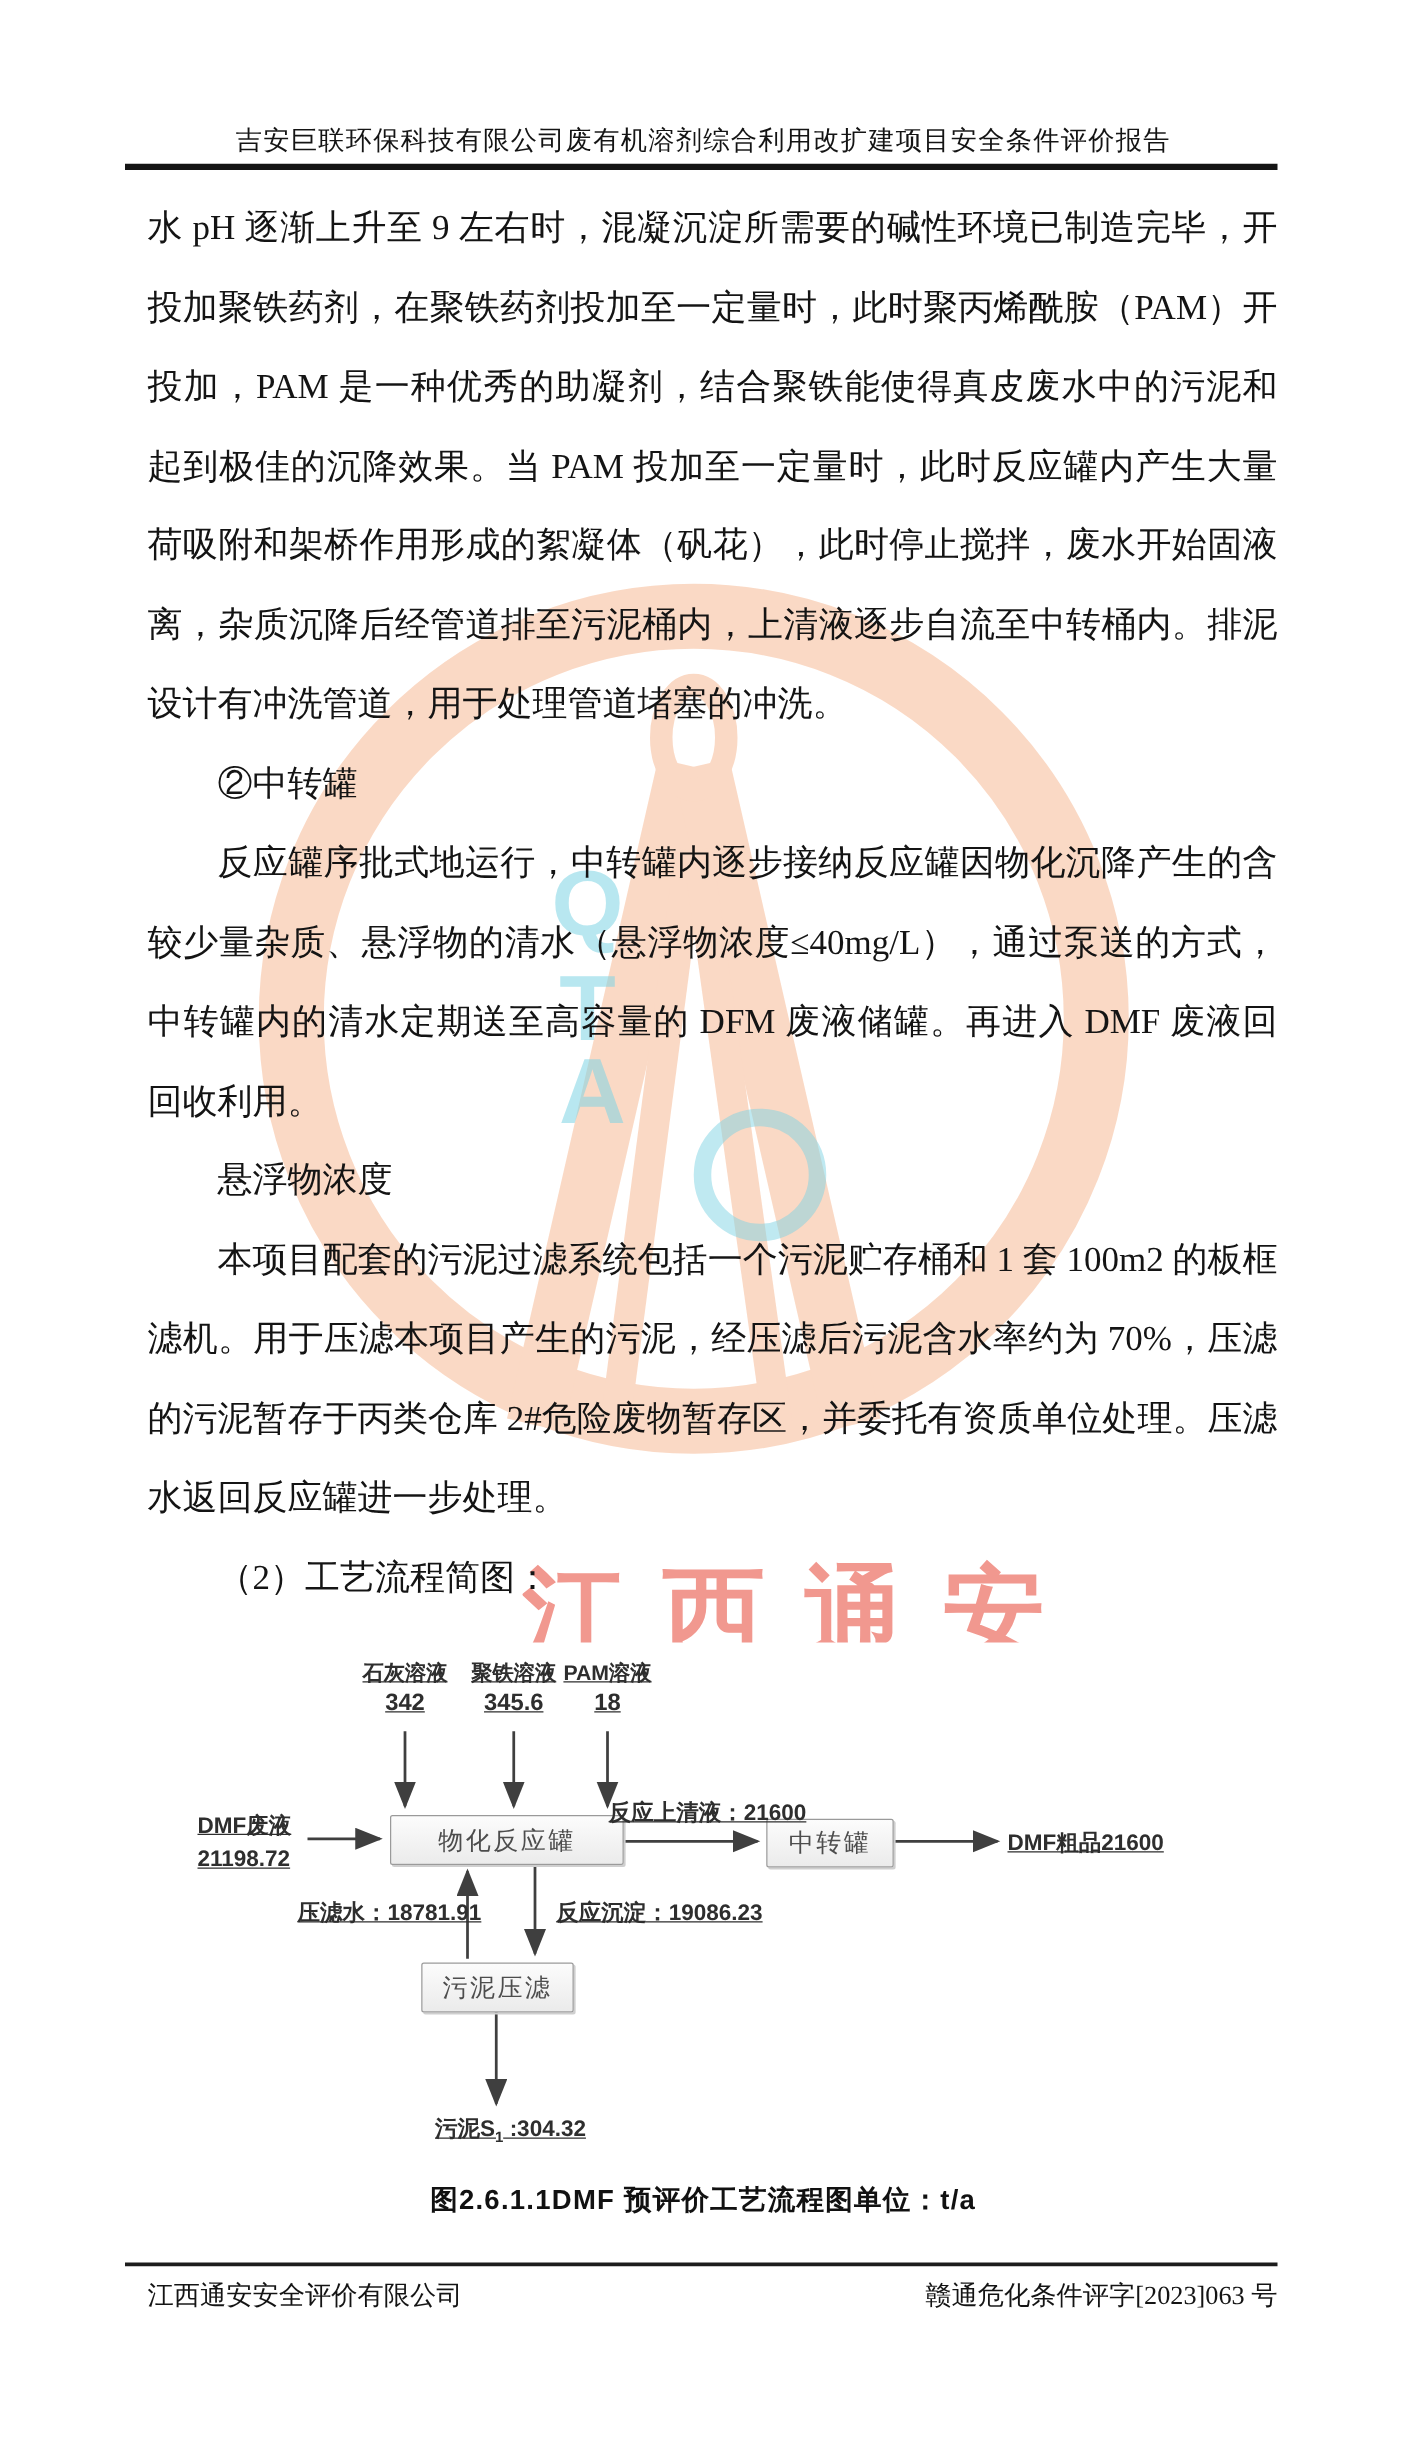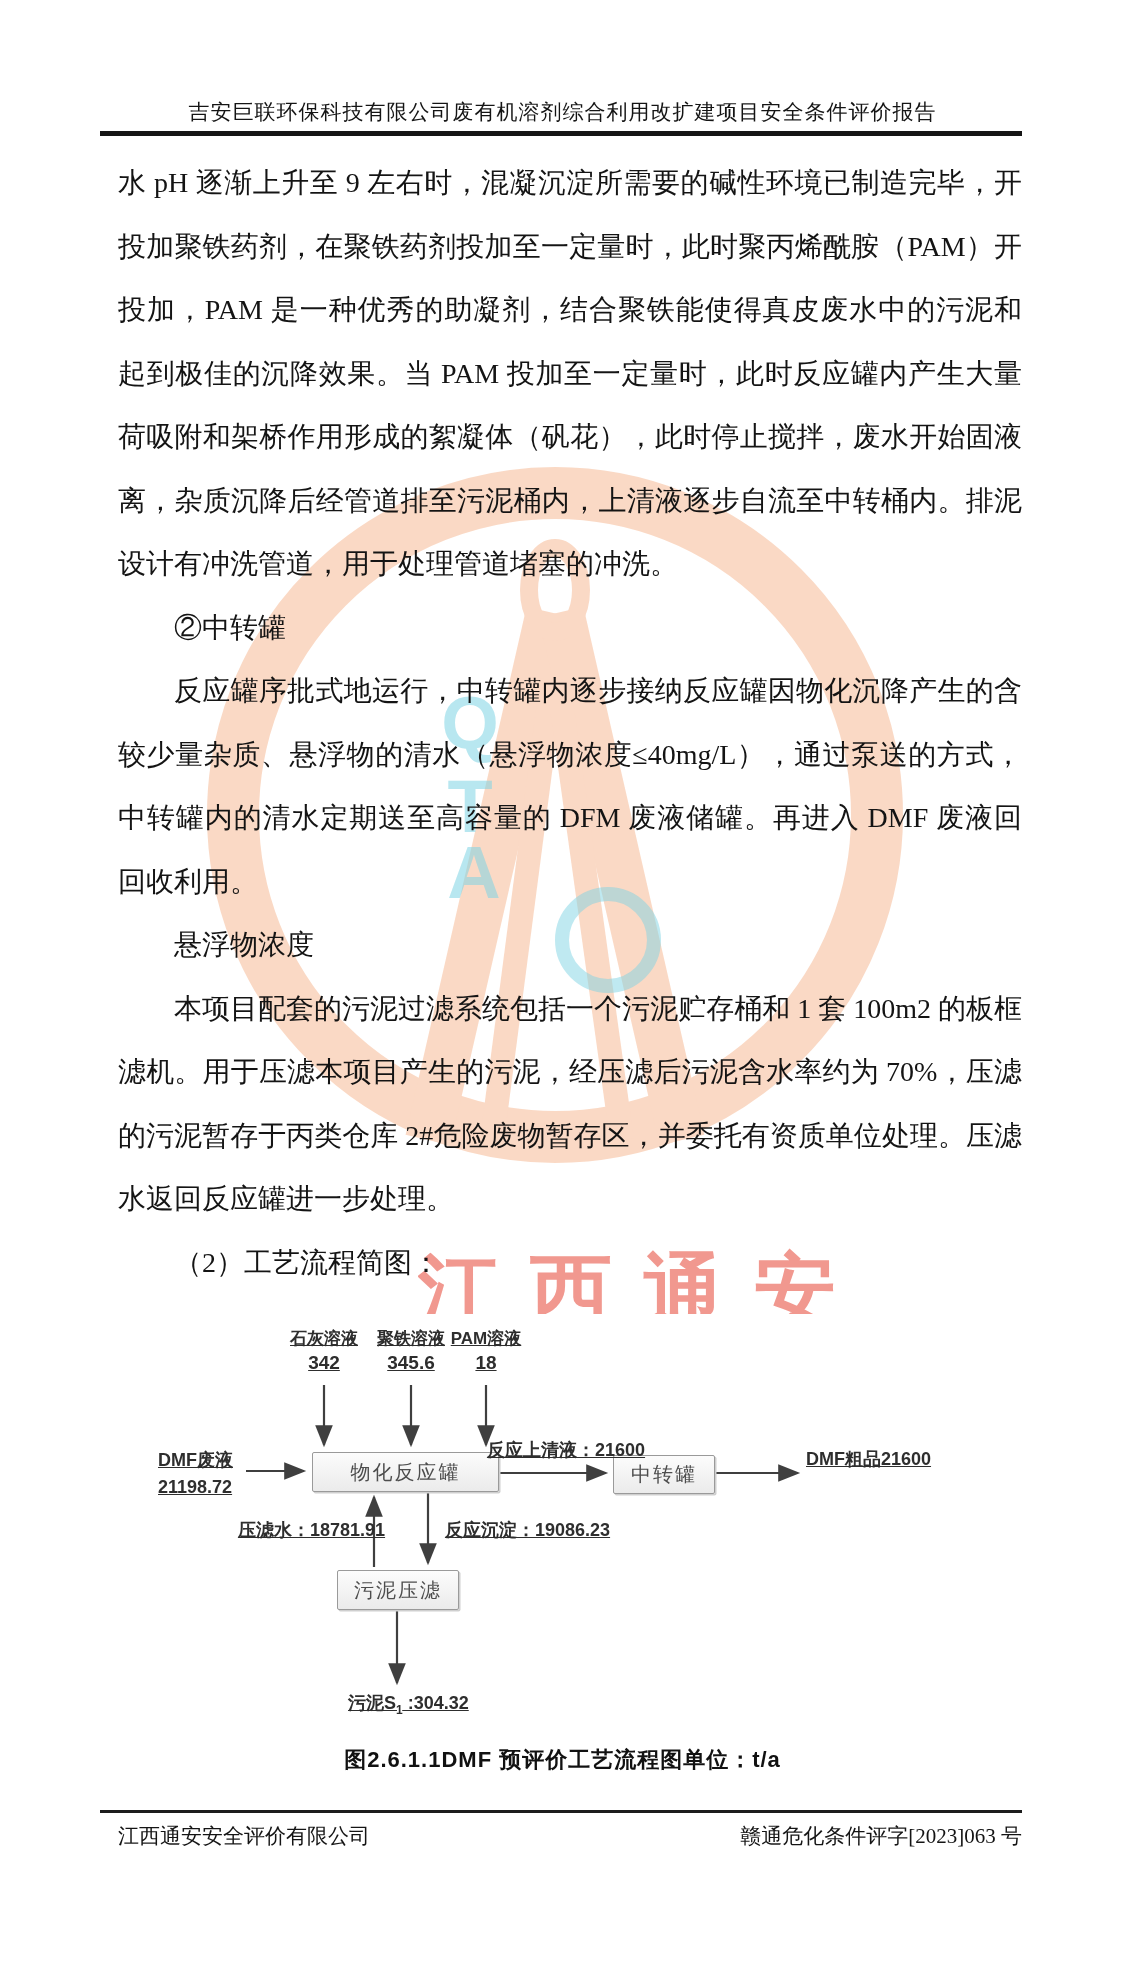--- a/index.html
+++ b/index.html
@@ -126,21 +126,21 @@
       <div class="fc-lbl two" style="left:158px;top:122px;">
         <div>DMF废液</div>
         <div>21198.72</div>
       </div>
 
       <div class="fc-box" style="left:312px;top:127px;width:185px;height:38px;">物化反应罐</div>
       <div class="fc-box" style="left:613px;top:130px;width:100px;height:37px;">中转罐</div>
       <div class="fc-box" style="left:337px;top:245px;width:120px;height:38px;">污泥压滤</div>
 
       <div class="fc-lbl" style="left:487px;top:113px;">反应上清液：21600</div>
-      <div class="fc-lbl" style="left:806px;top:122px;">DMF粗品21600</div>
+      <div class="fc-lbl" style="left:806px;top:137px;">DMF粗品21600</div>
       <div class="fc-lbl" style="left:238px;top:193px;">压滤水：18781.91</div>
       <div class="fc-lbl" style="left:445px;top:193px;">反应沉淀：19086.23</div>
       <div class="fc-lbl" style="left:348px;top:366px;">
         <span>污泥S</span><sub>1</sub><span> :304.32</span>
       </div>
 
       <div class="fc-cap">图2.6.1.1DMF 预评价工艺流程图单位：t/a</div>
     </div>
 
     <div class="ft-rule"></div>

